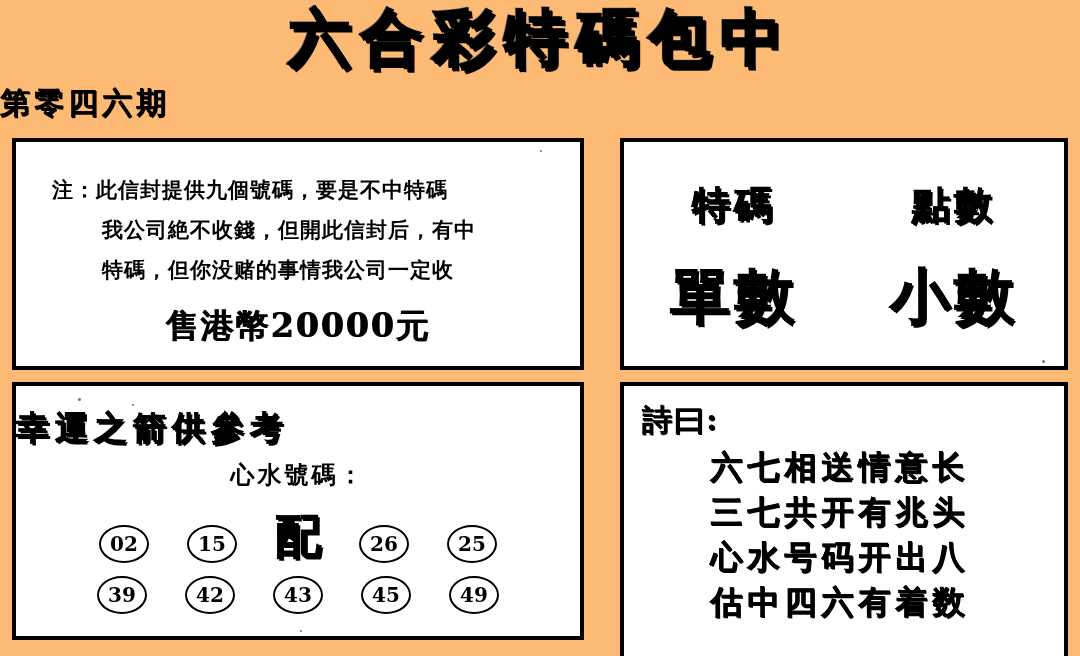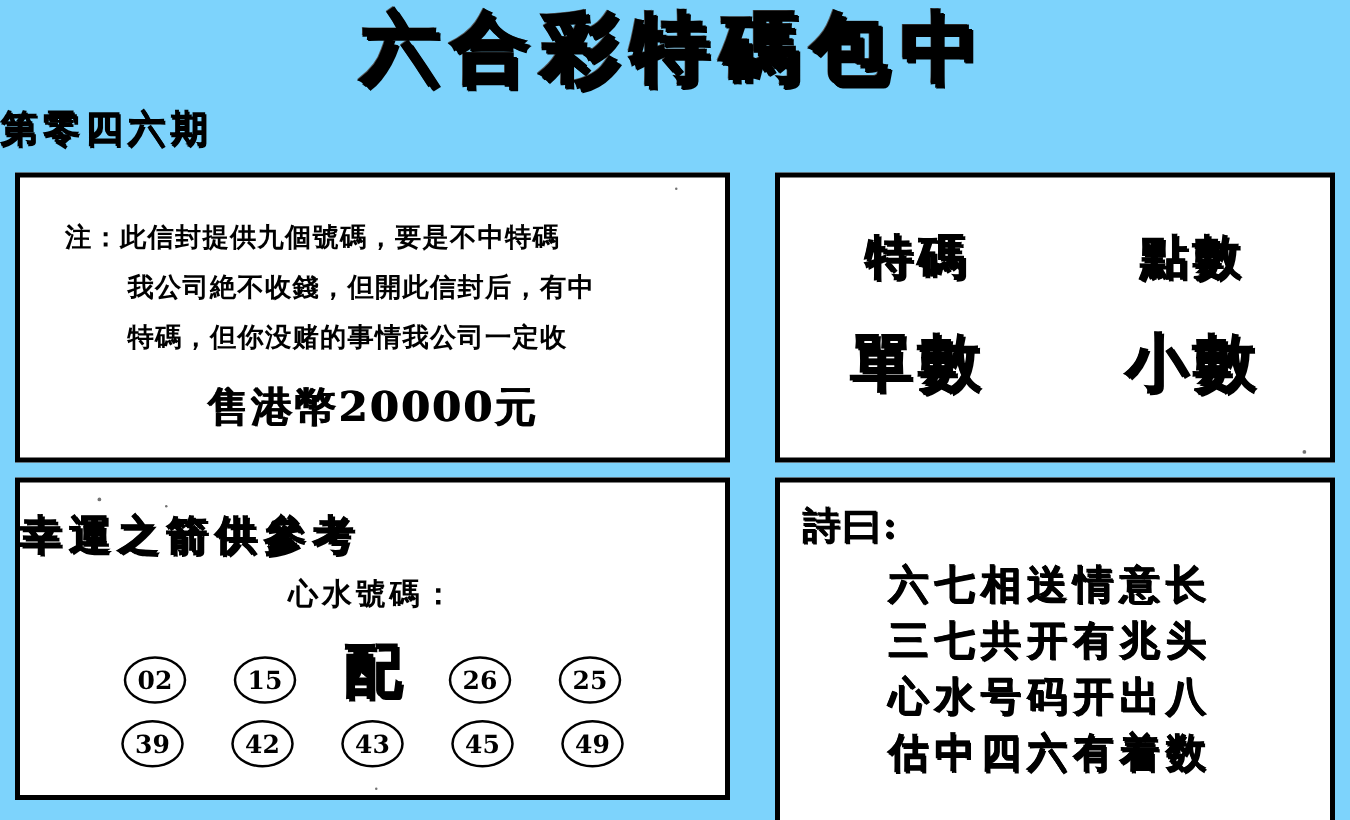--- a/index.html
+++ b/index.html
@@ -12,21 +12,21 @@
     height: 656px;
     font-family: "DejaVu Sans", sans-serif;
     color: #000000;
     overflow: hidden;
     position: relative;
   }
   .page {
     position: relative;
     width: 1080px;
     height: 656px;
-    background: #7dd3fc;
+    background: #fdba74;
   }
 
   
   .title-main {
     position: absolute;
     top: 2px;
     left: 0;
     width: 1080px;
     text-align: center;
     font-family: "DejaVu Serif", serif;
@@ -99,21 +99,21 @@
     align-items: center;
   }
   .attr-cell {
     font-family: "DejaVu Serif", serif;
     font-weight: bold;
     letter-spacing: 4px;
     text-shadow: 2px 2px 0 #000;
     -webkit-text-stroke: 0.6px #000;
   }
   .attr-row1 .attr-cell { font-size: 38px; }
-  .attr-row2 .attr-cell { font-size: 50px; text-align: right; }
+  .attr-row2 .attr-cell { font-size: 60px; text-align: right; }
 
   
   .lucky-heading {
     margin-top: 20px;
     text-align: left;
     font-family: "DejaVu Serif", serif;
     font-weight: bold;
     font-size: 33px;
     letter-spacing: 6px;
     text-shadow: 2px 2px 0 #000;

